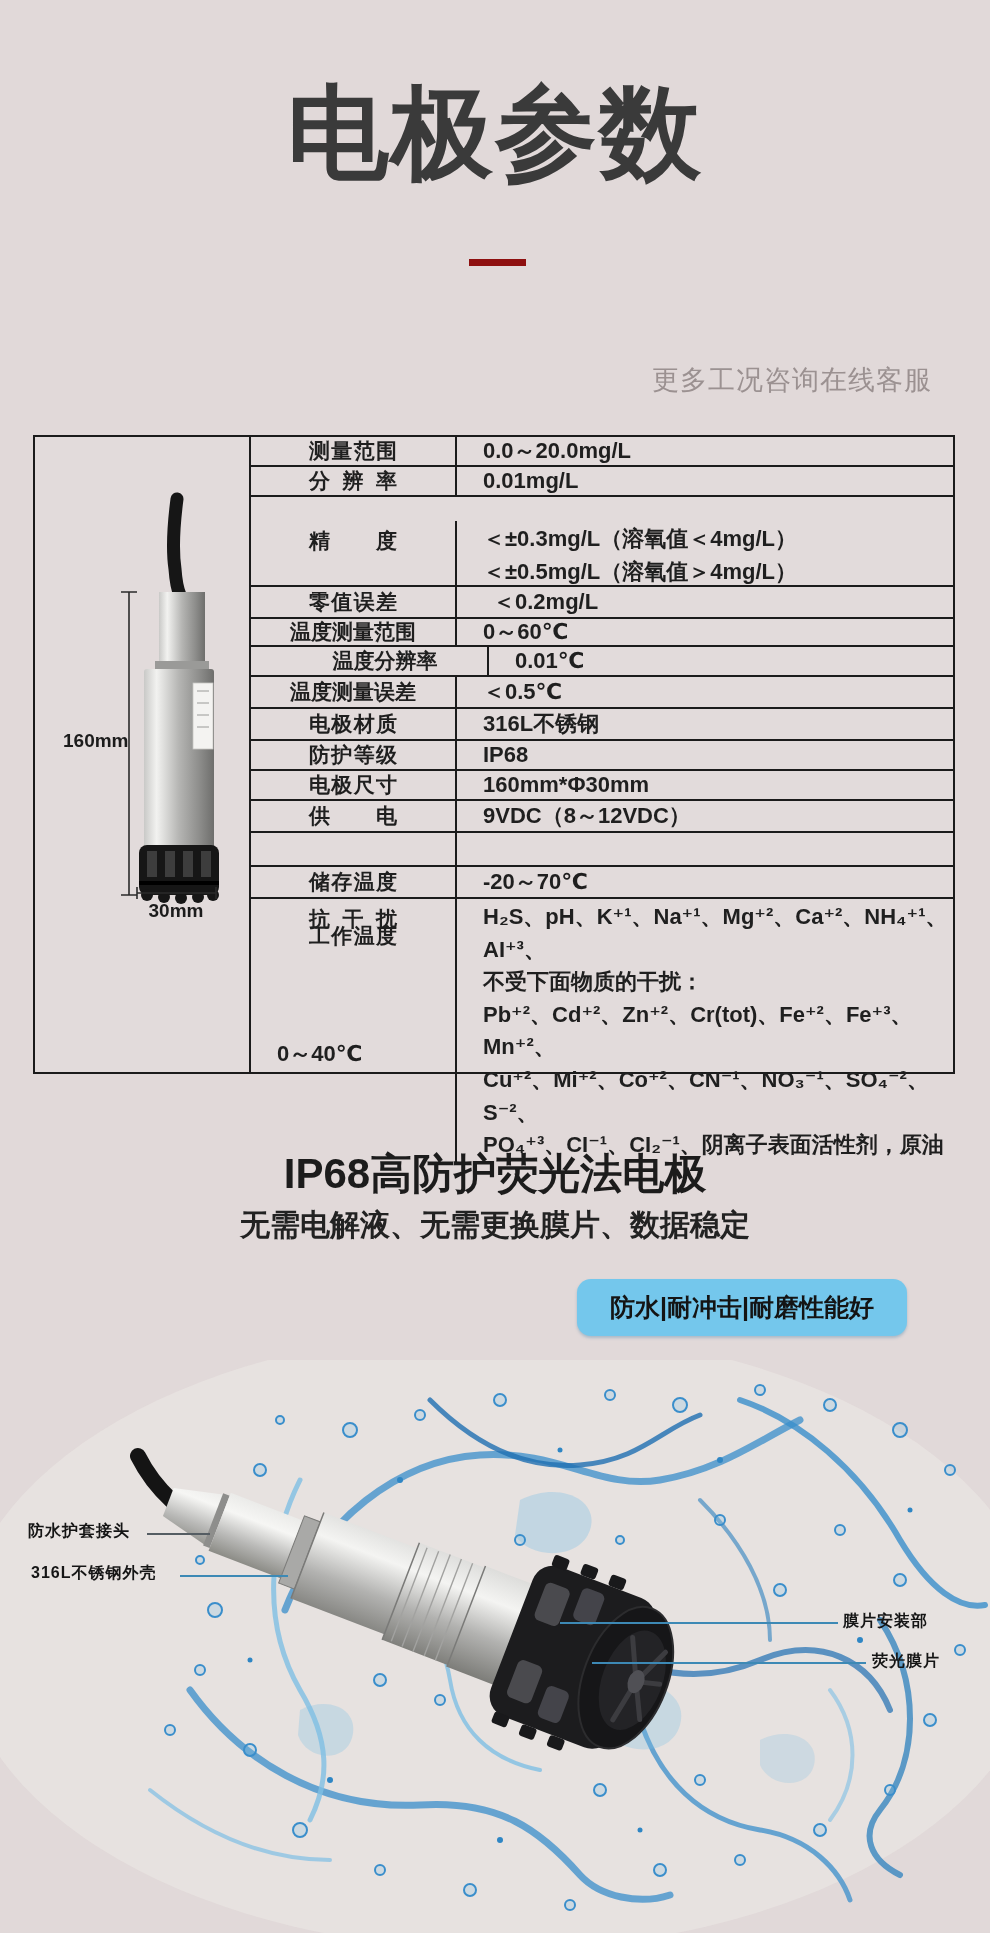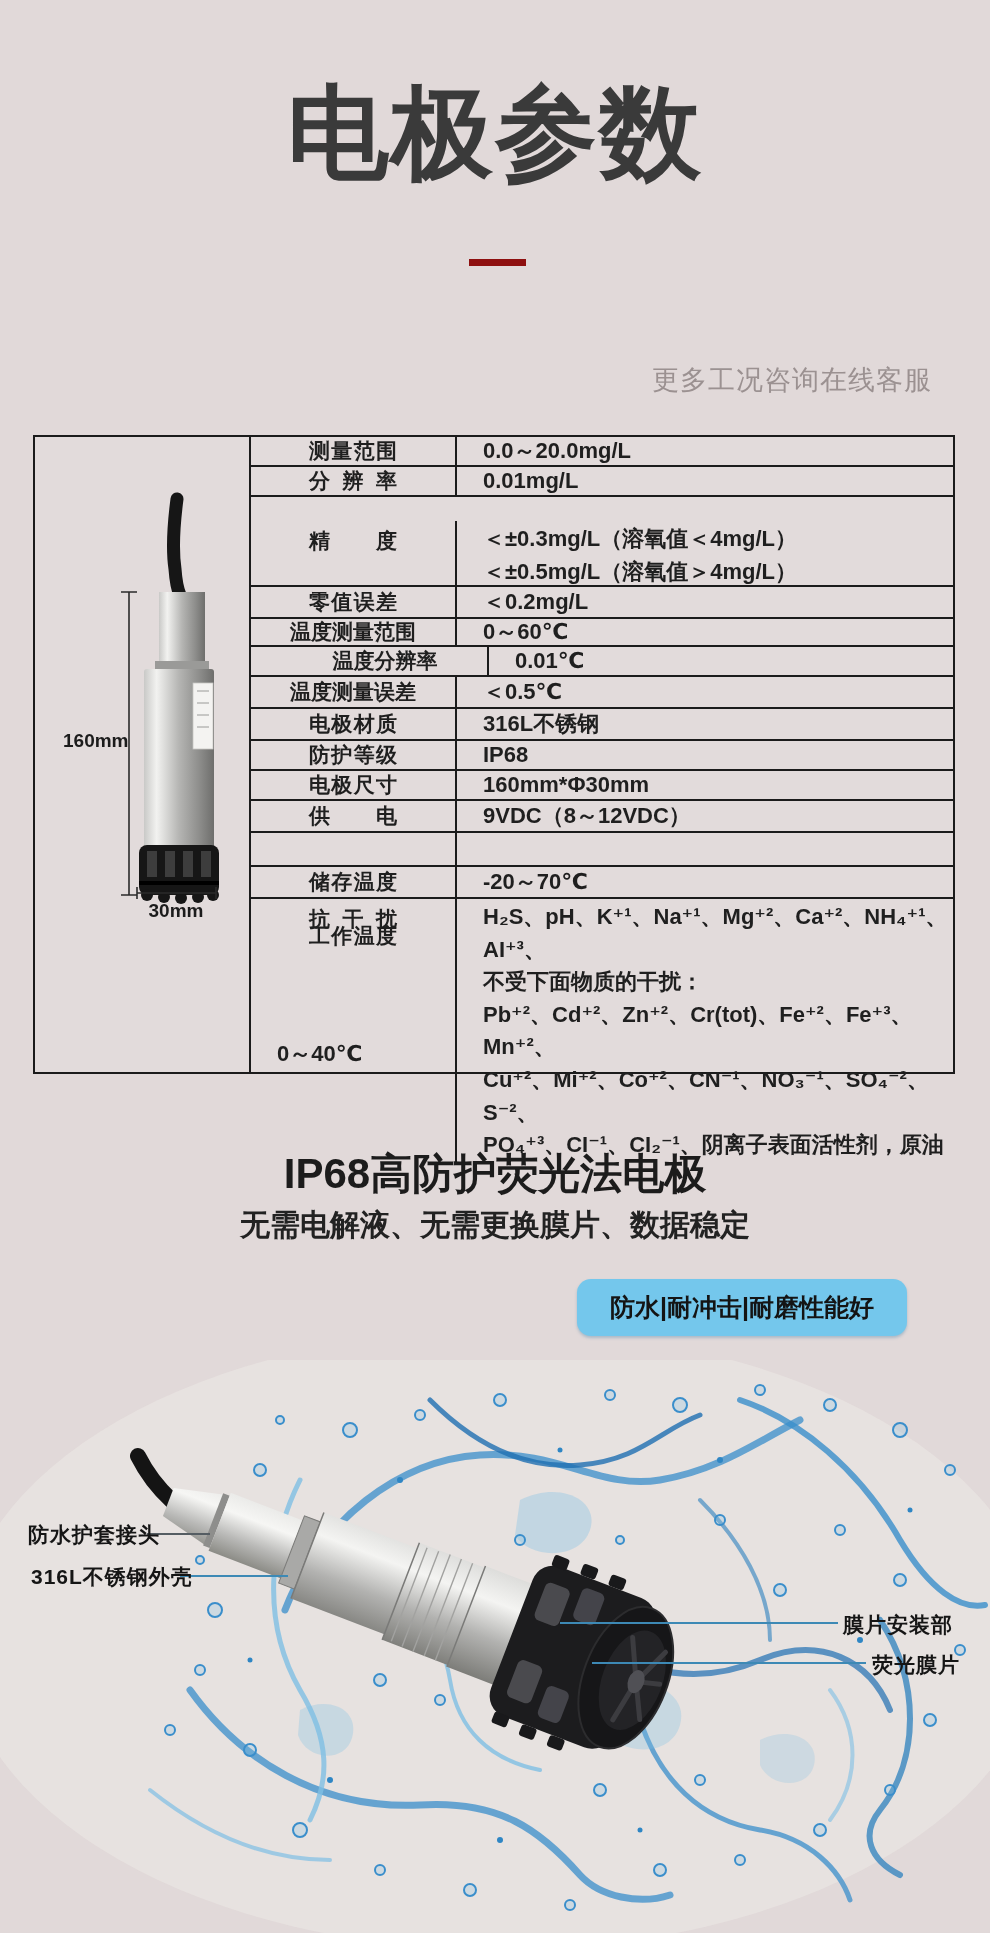--- a/index.html
+++ b/index.html
@@ -87,21 +87,21 @@
     background:#74C7EC;border-radius:14px;
     display:flex;align-items:center;justify-content:center;
     font-size:25px;font-weight:700;color:#141414;
     box-shadow:0 2px 3px rgba(70,130,170,0.35);
   }
   
   .photo-wrap{position:absolute;left:0;top:1360px;width:990px;height:573px;}
   .photo-wrap svg{position:absolute;left:0;top:0;}
   .callout{
     position:absolute;
-    font-size:21px;font-weight:700;color:#151515;
+    font-size:16px;font-weight:700;color:#151515;
     white-space:nowrap;letter-spacing:1px;
   }
   .callout.c0{left:28px;top:1521px;}
   .callout.c1{left:31px;top:1563px;}
   .callout.c2{left:843px;top:1611px;}
   .callout.c3{left:872px;top:1651px;}
   
   text.dim{font-family:"Liberation Sans","DejaVu Sans",sans-serif;font-size:19px;fill:#1c1c1c;font-weight:600;}
 </style>
 </head>
@@ -172,21 +172,21 @@
       </div>
       <div class="spec-row multi" style="height: 66px; margin-top: 24px;">
         <div class="spec-label">
           <span class="jlabel">精度</span>
         </div>
         <div class="spec-value">
           <div class="vline">＜±0.3mg/L（溶氧值＜4mg/L）</div>
           <div class="vline">＜±0.5mg/L（溶氧值＞4mg/L）</div>
         </div>
       </div>
-      <div class="spec-row" style="height: 36px;">
+      <div class="spec-row" style="height: 36px; gap: 10px;">
         <div class="spec-label">
           <span class="jlabel">零值误差</span>
         </div>
         <div class="spec-value">
           <div class="vline">＜0.2mg/L</div>
         </div>
       </div>
       <div class="spec-row" style="height: 28px;">
         <div class="spec-label">
           <span class="jlabel">温度测量范围</span>

